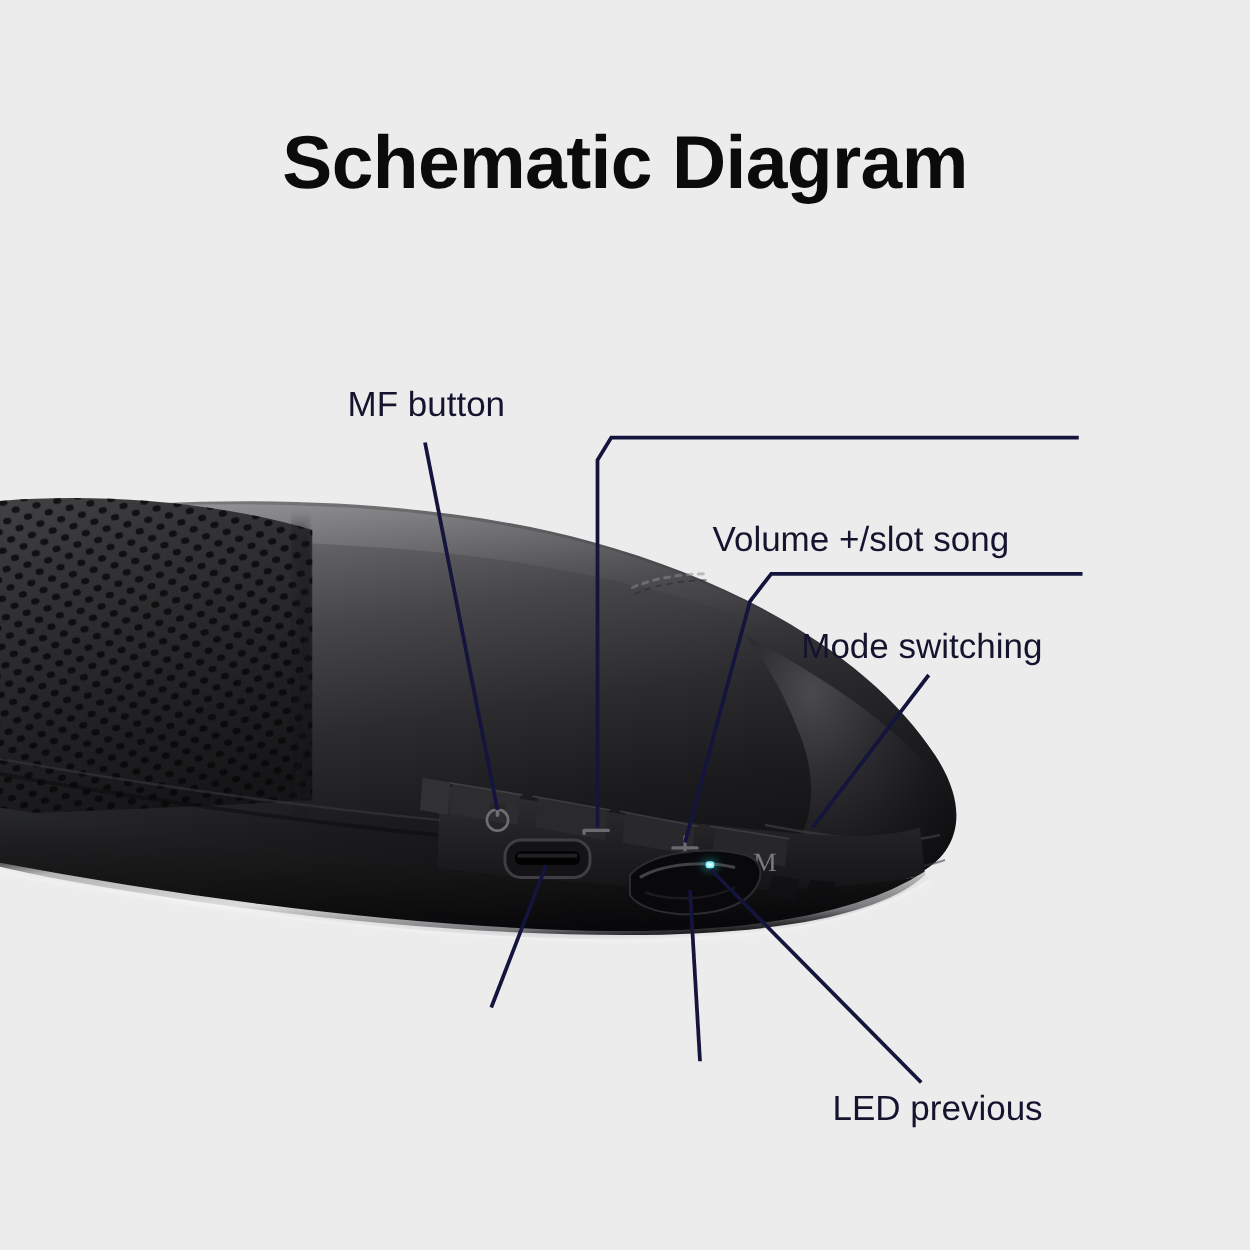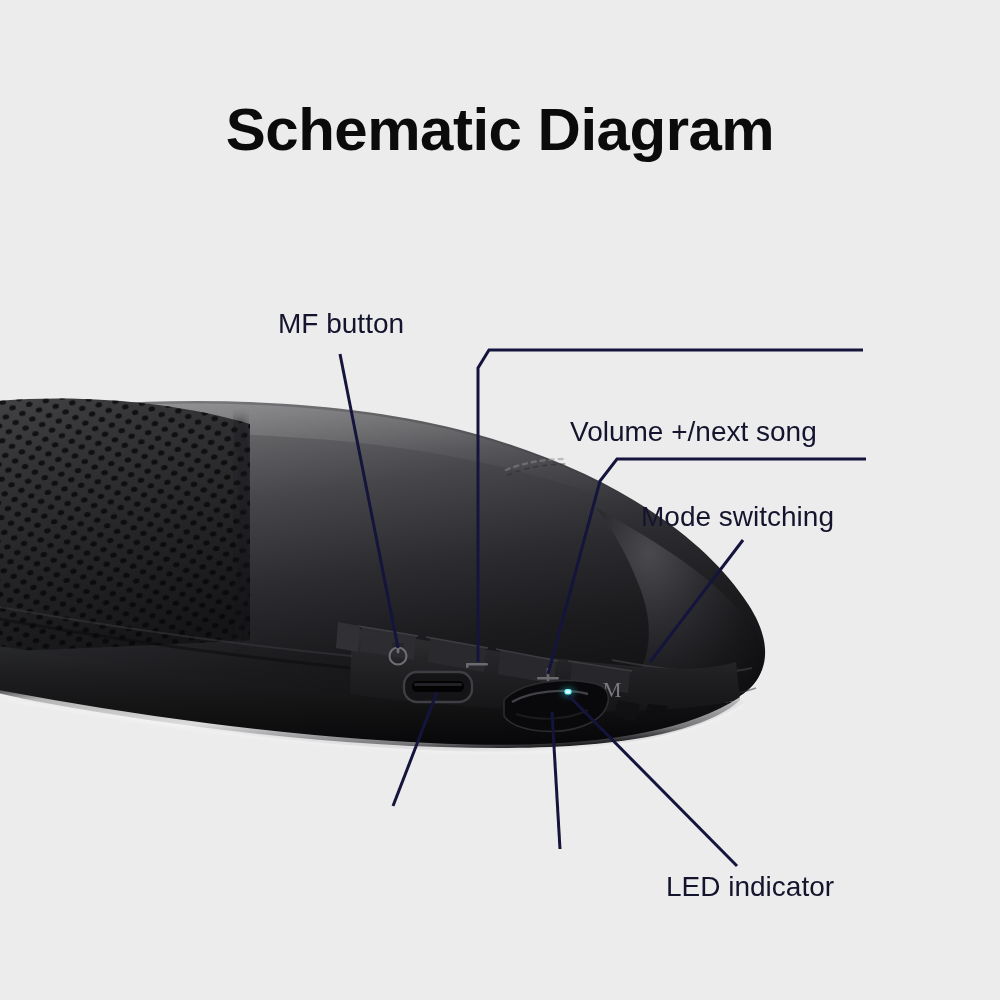--- a/index.html
+++ b/index.html
@@ -300,26 +300,26 @@
       <path d="M 569 696 L 737 866"></path>
     </g>
   </svg>
 
   <div class="callout" style="left:278px; top:310px;">
     <span>MF button</span>
   </div>
 
 
   <div class="callout" style="left:570px; top:418px;">
-    <span>Volume +/next song</span>
+    <span>Volume +/slot song</span>
   </div>
 
   <div class="callout" style="left:641px; top:503px;">
     <span>Mode switching</span>
   </div>
 
 
 
   <div class="callout" style="left:666px; top:873px;">
-    <span>LED indicator</span>
+    <span>LED previous</span>
   </div>
 
 </div>
 
 </body></html>

